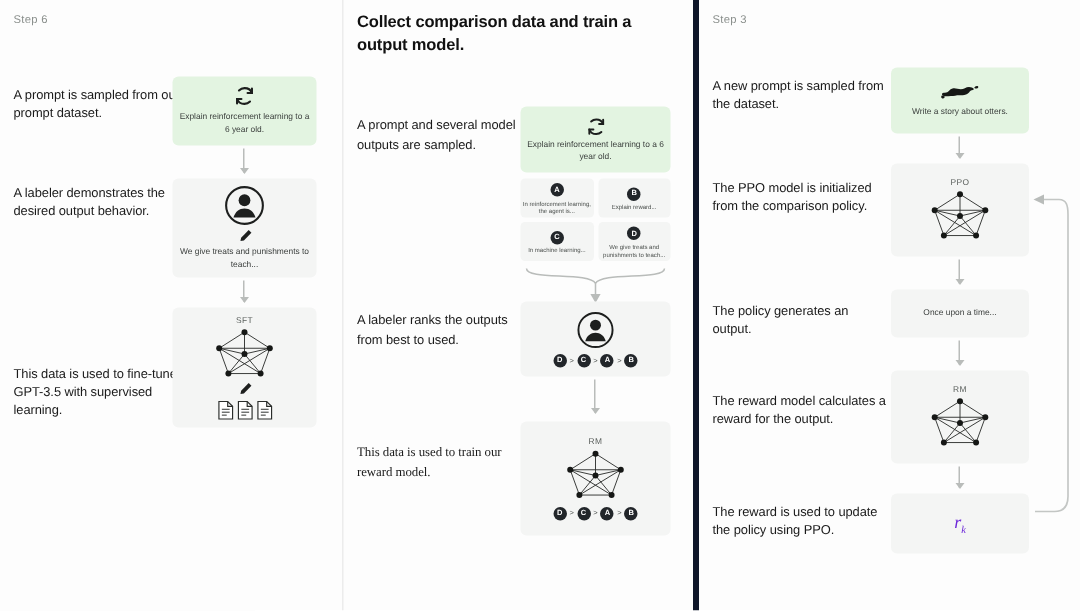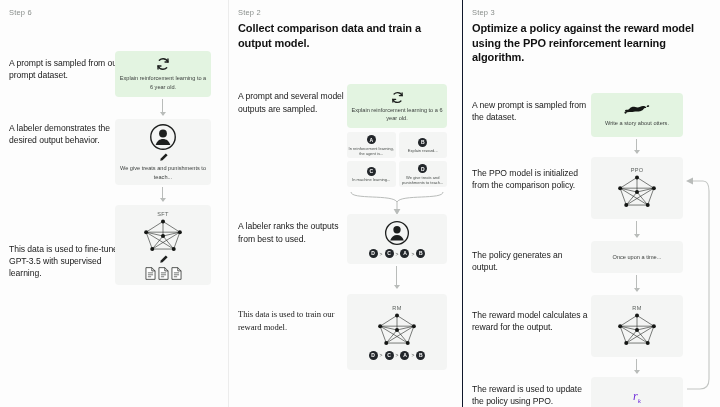--- a/index.html
+++ b/index.html
@@ -15,21 +15,21 @@
     background: #fdfdfd;
     display: flex;
   }
   .column {
     position: relative;
     height: 407px;
     padding: 8px 10px 0 8px;
   }
   .col1 { width: 228px; }
   .col2 { width: 234px; border-left: 1px solid #ececec; }
-  .col3 { width: 258px; border-left: 1px solid #0f172a; }
+  .col3 { width: 258px; border-left: 4px solid #0f172a; }
 
   .step-label {
     font-size: 7.5px;
     color: #8a8f8c;
     letter-spacing: 0.2px;
     margin-bottom: 4px;
     margin-left: 1px;
   }
   .step-title {
     font-size: 11px;
@@ -248,21 +248,20 @@
                   <path d="M4 9h8M4 12h8M4 15h5" stroke="#2a2d2b" stroke-width="1"></path>
                 </svg>
             </span>
           </div>
         </div>
       </div>
     </div>
   </div>
 
   <div class="column col2 c2">
-    <div class="step-label">Step 2</div>
     <div class="step-title">Collect comparison data and train a output model.</div>
 
     <div class="body">
       <div class="texts">
         <div class="caption" style="top:28px;">A prompt and several model outputs are sampled.</div>
         <div class="caption" style="top:158px;">A labeler ranks the outputs from best to used.</div>
         <div class="caption" style="top:246px;font-family:Liberation Serif, serif;">This data is used to train our reward model.</div>
       </div>
 
       <div class="flow">
@@ -354,21 +353,20 @@
             <span class="rank-sep">&gt;</span>
             <div class="rank-badge">B</div>
           </div>
         </div>
       </div>
     </div>
   </div>
 
   <div class="column col3 c3">
     <div class="step-label">Step 3</div>
-    <div class="step-title">Optimize a policy against the reward model using the PPO reinforcement learning algorithm.</div>
 
     <div class="body" style="margin-top:6px;">
       <div class="texts">
         <div class="caption" style="top:28px;">A new prompt is sampled from the dataset.</div>
         <div class="caption" style="top:96px;">The PPO model is initialized from the comparison policy.</div>
         <div class="caption" style="top:178px;">The policy generates an output.</div>
         <div class="caption" style="top:238px;">The reward model calculates a reward for the output.</div>
         <div class="caption" style="top:312px;">The reward is used to update the policy using PPO.</div>
       </div>
 

